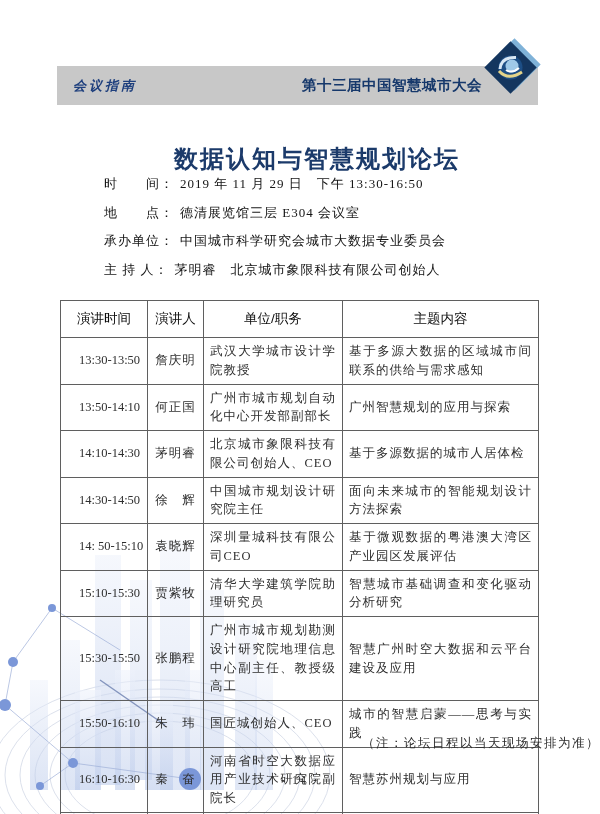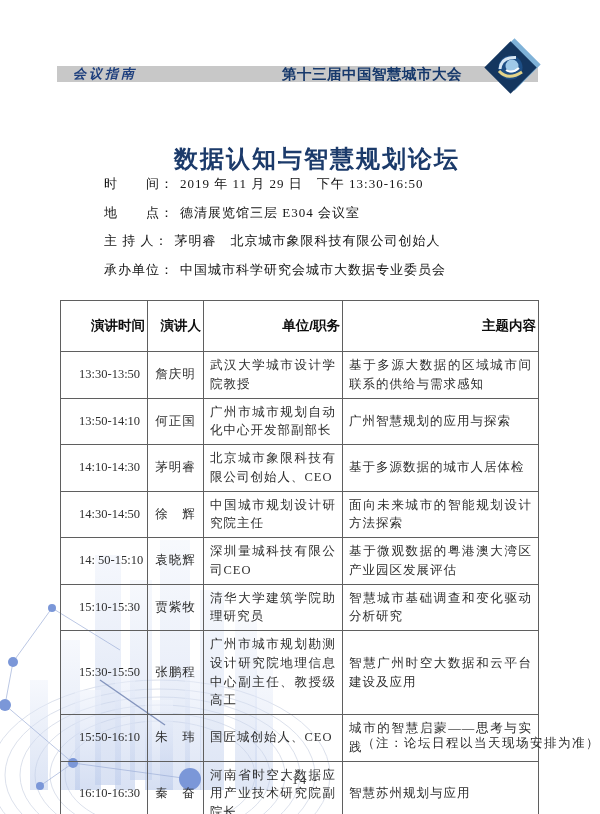--- a/index.html
+++ b/index.html
@@ -1,45 +1,45 @@
 <!DOCTYPE html>
 <html><head>
 <meta charset="utf-8">
 <style>
   html,body{margin:0;padding:0;background:#fff;}
   .page{position:relative;width:600px;height:814px;background:#ffffff;overflow:hidden;
         font-family:"Liberation Serif","DejaVu Serif",serif;color:#222;}
 
   
-  .header-band{position:absolute;left:57px;top:66px;width:481px;height:16px;
+  .header-band{position:absolute;left:57px;top:66px;width:481px;height:39px;
                background:#c8c8c8;display:flex;align-items:center;z-index:2;}
   .header-left{font-style:italic;font-weight:bold;color:#1e3f7d;font-size:13px;
                margin-left:16px;letter-spacing:3px;}
-  .header-right{margin-left:auto;margin-right:76px;
+  .header-right{margin-left:auto;margin-right:56px;
                 font-family:"Liberation Sans","DejaVu Sans",sans-serif;
                 font-weight:bold;color:#16386b;font-size:14.5px;letter-spacing:0.5px;}
   .logo{position:absolute;left:482px;top:36px;width:60px;height:60px;z-index:3;}
 
   
   .title{position:absolute;left:0;top:126px;width:100%;margin:17px;text-align:center;
          font-family:"Liberation Sans","DejaVu Sans",sans-serif;font-weight:bold;
          font-size:24px;color:#1b3a6a;letter-spacing:2px;z-index:1;}
 
   
   .meta{position:absolute;left:62px;top:175px;z-index:1;font-size:13px;color:#141414;}
   .meta-row{height:17px;margin-bottom:11.5px;white-space:nowrap;padding-left:42px;}
   .meta-label{letter-spacing:1px;}
   .meta-value{margin-left:6px;letter-spacing:1px;}
 
   
   table.schedule{position:absolute;left:60px;top:300px;width:478px;z-index:1;
                  border-collapse:collapse;font-size:12.5px;color:#2e2e2e;
                  background:transparent;table-layout:fixed;}
   .schedule th{border:1.3px solid #5f5f5f;font-family:"Liberation Sans","DejaVu Sans",sans-serif;
-               font-weight:bold;font-size:13.5px;color:#0d0d0d;padding:16px 2px;text-align:right;}
+               font-weight:normal;font-size:13.5px;color:#0d0d0d;padding:9px 2px;text-align:center;}
   .schedule td{border:1.3px solid #5f5f5f;padding:4px 6px;line-height:1.5;
                letter-spacing:1px;vertical-align:middle;}
   .schedule td.time{letter-spacing:0;padding:4px 18px;white-space:nowrap;}
   .schedule td.speaker{text-align:center;padding:4px 2px;}
   .schedule td.unit,.schedule td.topic{text-align:justify;}
 
   
   .note{position:absolute;left:0;top:735px;width:100%;text-align:right;
         font-size:12.5px;letter-spacing:1.5px;color:#2a2a2a;z-index:1;}
   .page-number{position:absolute;left:0;top:773px;width:100%;text-align:center;
@@ -68,22 +68,22 @@
       <circle cx="30" cy="30" r="6.5" fill="#9fc9e8"></circle>
       <path d="M24 34 Q30 38 37 32" stroke="#ffffff" stroke-width="2" fill="none"></path>
     </svg>
   </div>
 
   <h1 class="title">数据认知与智慧规划论坛</h1>
 
   <div class="meta">
       <div class="meta-row"><span class="meta-label">时　　间：</span><span class="meta-value">2019 年 11 月 29 日　下午 13:30-16:50</span></div>
       <div class="meta-row"><span class="meta-label">地　　点：</span><span class="meta-value">德清展览馆三层 E304 会议室</span></div>
+      <div class="meta-row"><span class="meta-label">承办单位：</span><span class="meta-value">中国城市科学研究会城市大数据专业委员会</span></div>
       <div class="meta-row"><span class="meta-label">主 持 人：</span><span class="meta-value">茅明睿　北京城市象限科技有限公司创始人</span></div>
-      <div class="meta-row"><span class="meta-label">承办单位：</span><span class="meta-value">中国城市科学研究会城市大数据专业委员会</span></div>
     </div>
 
   <table class="schedule">
     <colgroup>
       <col style="width:87px">
         <col style="width:56px">
         <col style="width:139px">
         <col style="width:196px">
     </colgroup>
     <thead>

